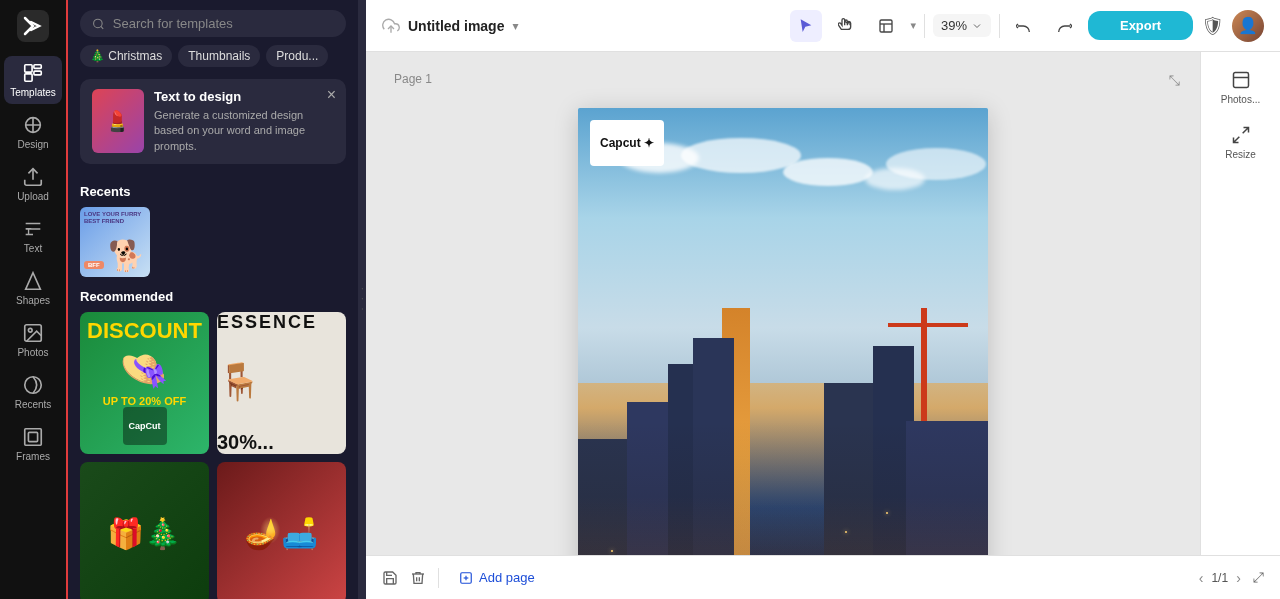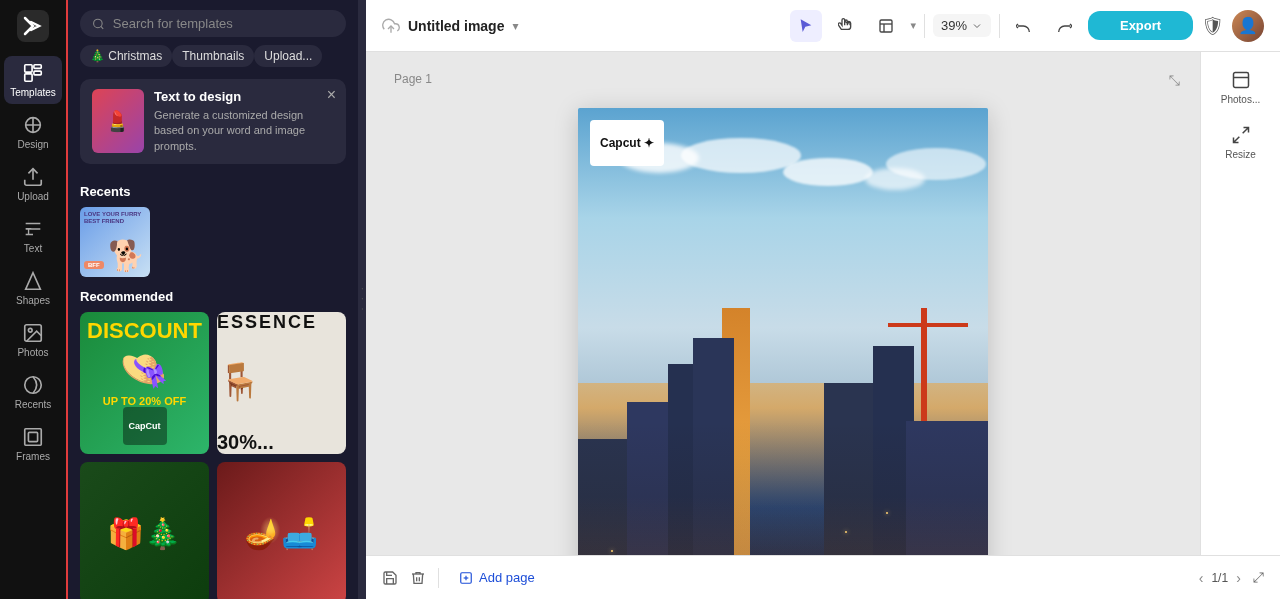--- a/index.html
+++ b/index.html
@@ -48,21 +48,21 @@
       background: #2a2a3e; border-radius: 20px;
       margin: 10px 12px 8px;
       padding: 6px 12px; gap: 8px;
     }
     .search-bar input {
       background: none; border: none; outline: none;
       color: #aaa; font-size: 13px; width: 100%;
     }
     .search-bar input::placeholder { color: #888; }
     .chips-row {
-      display: flex; padding: 0 12px 8px;
+      display: flex; gap: 6px; padding: 0 12px 8px;
       overflow: hidden;
       text-align: center;
     }
     .chip {
       background: #2a2a3e; border-radius: 16px;
       padding: 4px 10px; font-size: 12px; cursor: pointer;
       white-space: nowrap; color: #ddd;
       display: flex; align-items: center; gap: 4px;
     }
 
@@ -372,21 +372,21 @@
   </div>
 
   <div class="chips-row">
     <div class="chip">
       <span>🎄 Christmas</span>
     </div>
     <div class="chip">
       <span>Thumbnails</span>
     </div>
     <div class="chip">
-      <span>Upload...</span>
+      <span>Produ...</span>
     </div>
   </div>
 
   <div class="ttd-card">
     <span class="ttd-card-close">×</span>
     <div class="ttd-card-inner">
       <div class="ttd-thumbnail">💄</div>
       <div class="ttd-text">
         <h4>Text to design</h4>
         <p>Generate a customized design based on your word and image prompts.</p>

